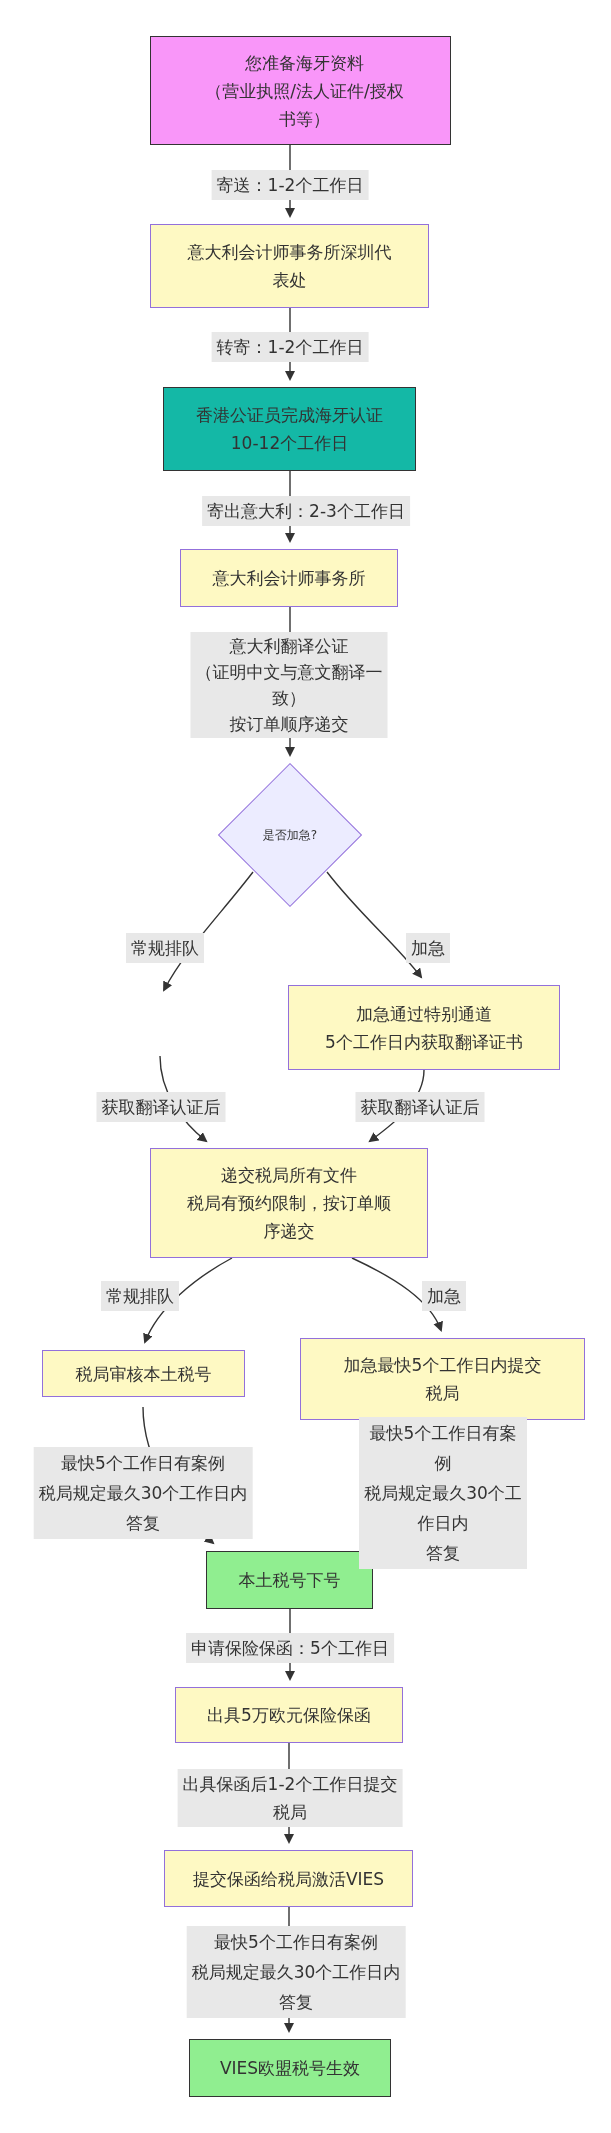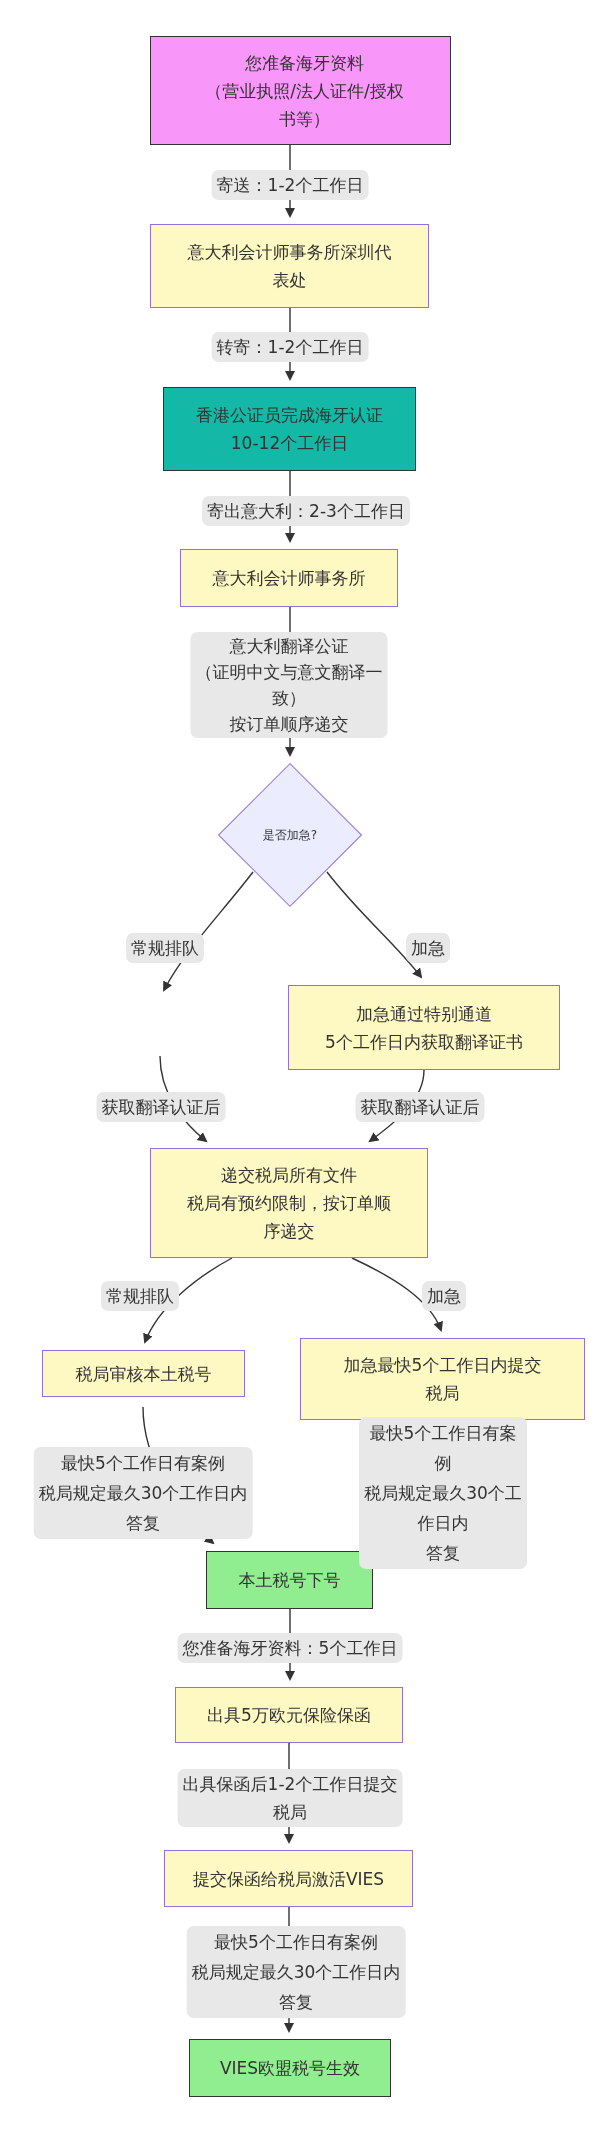--- a/index.html
+++ b/index.html
@@ -38,21 +38,20 @@
     text-align:center;font-size:12px;line-height:28px;
   }
   .edge-label{
     position:absolute;z-index:4;
     transform:translate(-50%,-50%);
     background:#e8e8e8;
     padding:1px 5px;
     font-size:17px;line-height:28px;
     text-align:center;
     white-space:pre-line;
-    border-radius:7px;
   }
 </style>
 </head>
 <body>
 
 <div class="canvas">
 
   <svg class="connectors" width="611" height="2133" viewBox="0 0 611 2133">
     <defs>
       <marker id="arrow" markerWidth="12" markerHeight="12" refX="8" refY="5" orient="auto" markerUnits="userSpaceOnUse">
@@ -164,21 +163,21 @@
   <div class="edge-label" style="left:444px;top:1296px;">加急</div>
 
   <div class="edge-label" style="left:143px;top:1493px;line-height:30px;">最快5个工作日有案例
 税局规定最久30个工作日内
 答复</div>
 
   <div class="edge-label" style="left:443px;top:1493px;line-height:30px;">最快5个工作日有案例
 税局规定最久30个工作日内
 答复</div>
 
-  <div class="edge-label" style="left:290px;top:1648px;">您准备海牙资料：5个工作日</div>
+  <div class="edge-label" style="left:290px;top:1648px;">申请保险保函：5个工作日</div>
 
   <div class="edge-label" style="left:290px;top:1798px;">出具保函后1-2个工作日提交
 税局</div>
 
   <div class="edge-label" style="left:296px;top:1972px;line-height:30px;">最快5个工作日有案例
 税局规定最久30个工作日内
 答复</div>
 
 </div>
 

